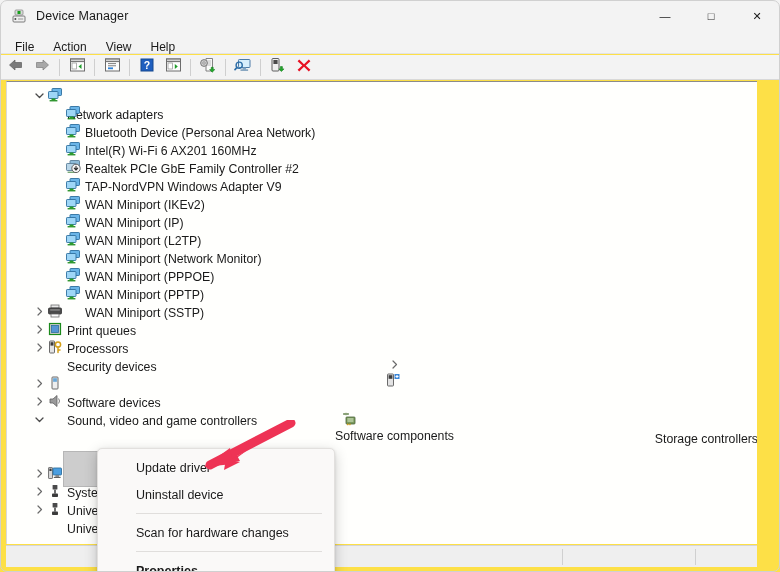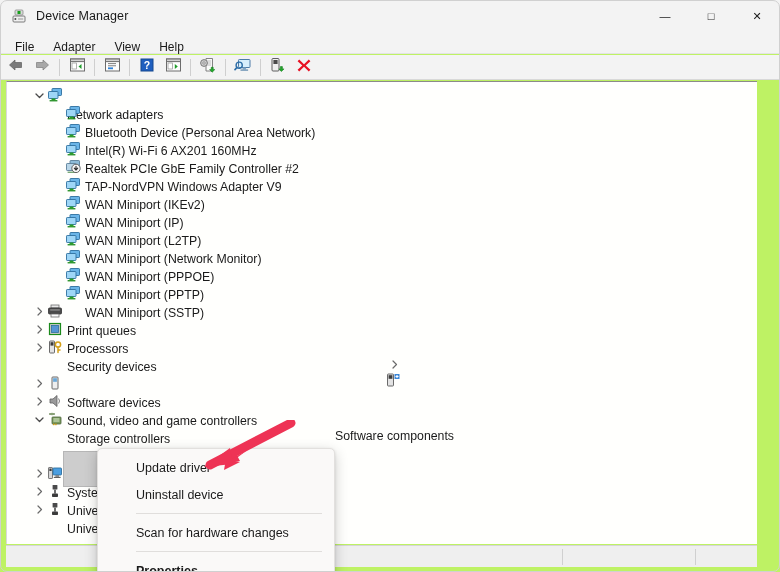--- a/index.html
+++ b/index.html
@@ -6,21 +6,21 @@
   html, body {
     margin: 0; padding: 0;
     width: 780px; height: 572px;
     overflow: hidden;
     background: #f0f0f0;
     font-family: "Liberation Sans", sans-serif;
   }
   #app {
     position: relative;
     width: 780px; height: 572px;
-    background: #bef264;
+    background: #fde047;
     overflow: hidden;
   }
 
   
   #titlebar {
     position: absolute; left: 0; top: 0;
     width: 780px; height: 32px;
     background: #f3f3f3;
     border-bottom: 1px solid #f3f3f3;
     display: flex; align-items: center;
@@ -209,21 +209,21 @@
         <span class="wglyph">✕</span>
       </div>
     </div>
   </div>
 
   <div id="menubar">
     <div class="menu-item">
       <span>File</span>
     </div>
     <div class="menu-item">
-      <span>Adapter</span>
+      <span>Action</span>
     </div>
     <div class="menu-item">
       <span>View</span>
     </div>
     <div class="menu-item">
       <span>Help</span>
     </div>
   </div>
 
   <div id="toolbar">
@@ -587,21 +587,21 @@
         </span>
         <span class="ico">
           <svg width="16" height="16" viewBox="0 0 16 16">
             <path d="M3 6 L6 6 L10 2.5 L10 13.5 L6 10 L3 10 Z" fill="#9a9a9a" stroke="#5e5e5e" stroke-width=".8" stroke-linejoin="round"></path>
             <path d="M11.6 5.5 Q13.4 8 11.6 10.5" fill="none" stroke="#7a7a7a" stroke-width="1"></path>
           </svg>
         </span>
         <span class="lbl">Sound, video and game controllers</span>
       </div>
 
-      <div class="row" style="padding-left:24px;">
+      <div class="row" style="padding-left:24px;justify-content:space-between;">
         <span class="chev">
           <svg width="9" height="9" viewBox="0 0 9 9">
               <path d="M1 3 L4.5 6.5 L8 3" fill="none" stroke="#4a4a4a" stroke-width="1.3" stroke-linecap="round" stroke-linejoin="round"></path>
             </svg>
         </span>
         <span class="ico">
           <svg width="16" height="16" viewBox="0 0 16 16">
             <path d="M2 3 Q5 1.5 8 3 Q5 4.5 2 3 Z" fill="#b9d6a0" stroke="#5e7a4a" stroke-width=".7"></path>
             <rect x="5" y="6" width="9" height="7" rx=".8" fill="#7a9a5e" stroke="#4a6238" stroke-width=".8"></rect>
             <rect x="6.4" y="7.4" width="6" height="1.2" fill="#cfe0bd"></rect>

